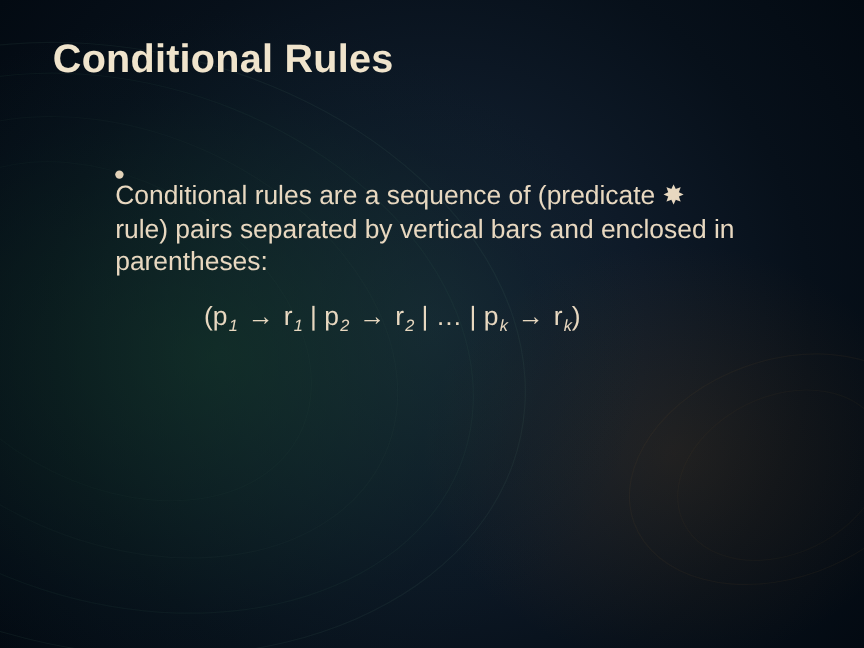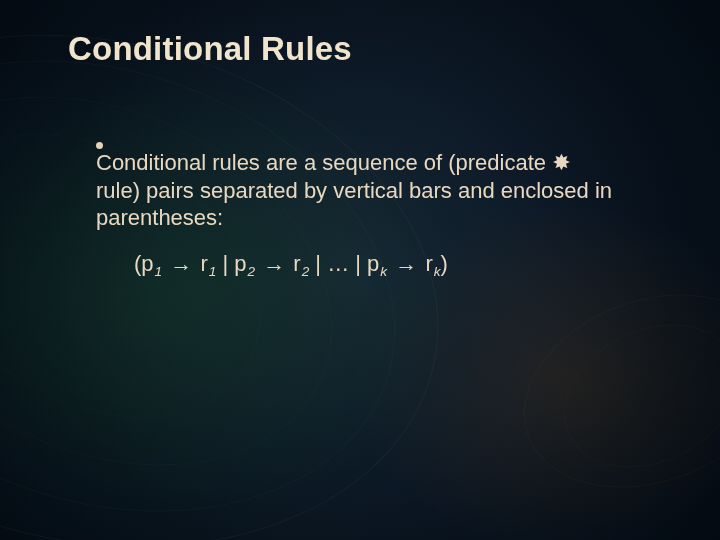--- a/index.html
+++ b/index.html
@@ -30,21 +30,21 @@
   }
   .s1 { width: 700px; height: 500px; left: -260px; top: 40px; transform: rotate(12deg); }
   .s2 { width: 600px; height: 430px; left: -200px; top: 70px; transform: rotate(18deg); border-color: rgba(90,140,110,0.07);}
   .s3 { width: 480px; height: 340px; left: -140px; top: 110px; transform: rotate(24deg); border-color: rgba(80,120,100,0.06);}
   .s4 { width: 360px; height: 250px; left: -90px;  top: 150px; transform: rotate(30deg); border-color: rgba(70,110,90,0.05);}
   .s5 { width: 260px; height: 180px; left:  520px; top: 300px; transform: rotate(-20deg); border-color: rgba(150,110,60,0.07);}
   .s6 { width: 180px; height: 130px; left:  560px; top: 330px; transform: rotate(-26deg); border-color: rgba(150,110,60,0.05);}
 
   .title {
     position: absolute;
-    left: 68px;
+    left: 44px;
     top: 30px;
     font-family: Arial, Helvetica, sans-serif;
     font-weight: bold;
     font-size: 33px;
     color: #f0e4cc;
     letter-spacing: 0.2px;
   }
   .body {
     position: absolute;
     left: 96px;
@@ -62,21 +62,21 @@
     margin-right: 14px;
     margin-top: 10px;
     width: 7px;
     height: 7px;
     border-radius: 50%;
     background: #e2d2b8;
   }
   .bt { flex: 1 1 auto; }
   .formula {
     margin-top: 18px;
-    margin-left: 38px;
+    margin-left: 74px;
     font-size: 22px;
     white-space: nowrap;
   }
   sub {
     font-size: 0.62em;
     vertical-align: sub;
     line-height: 0;
     padding-left: 1px;
     font-style: italic;
   }

